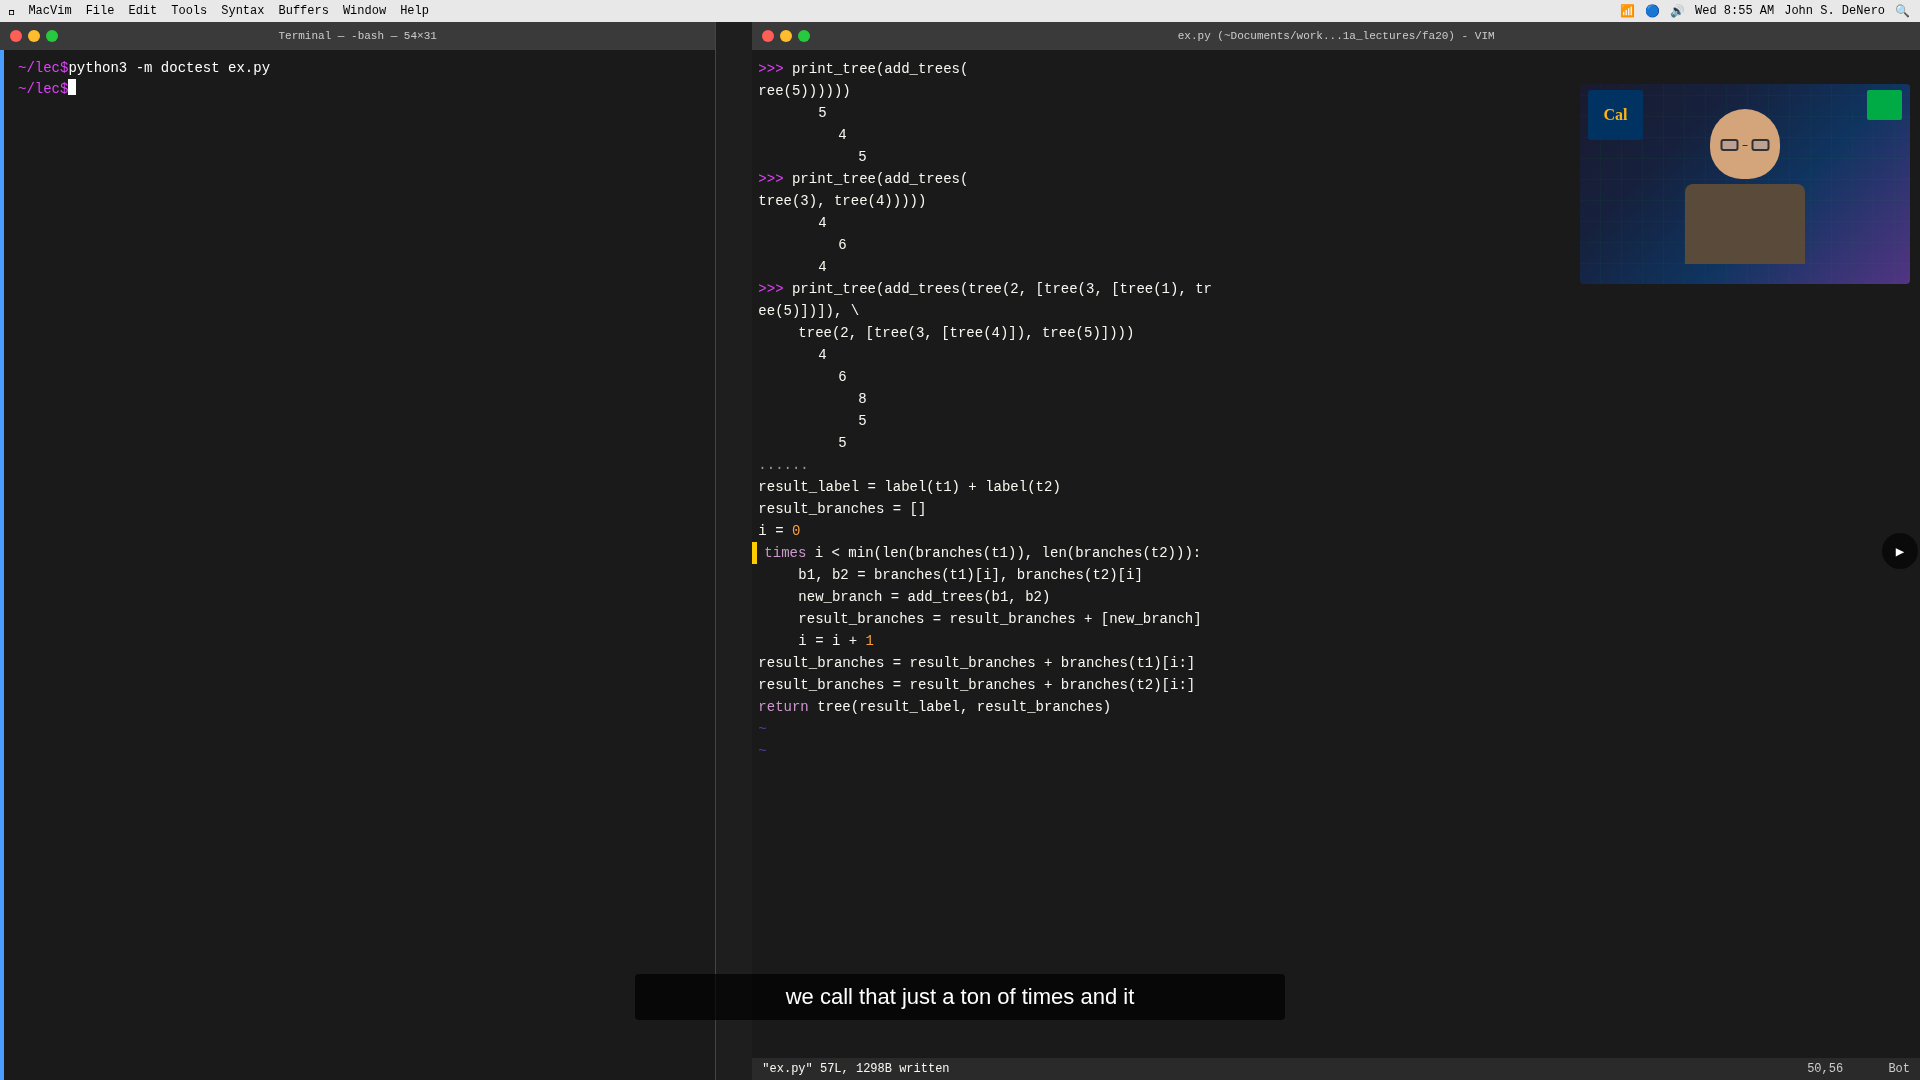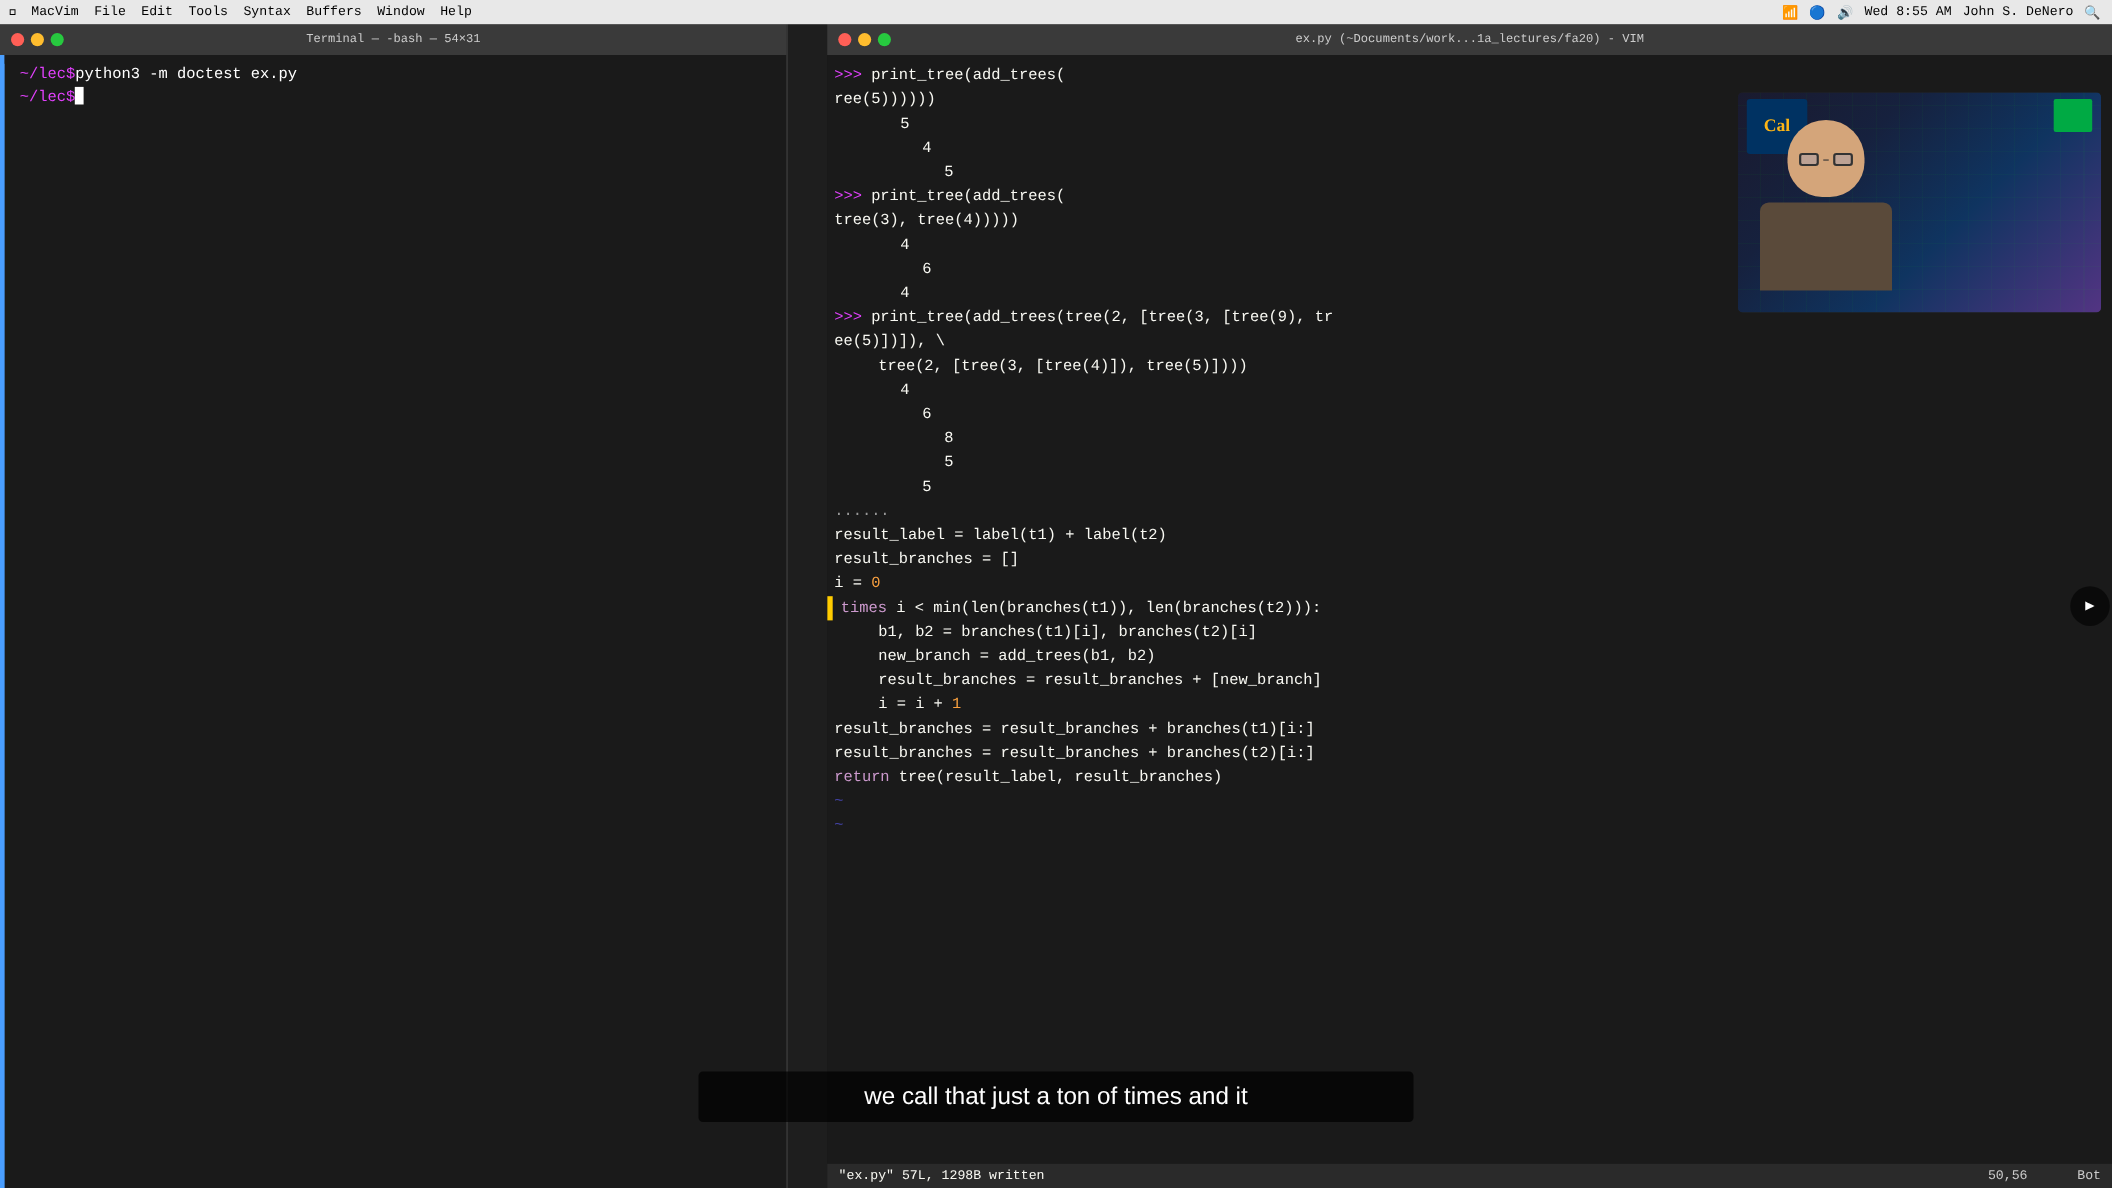--- a/index.html
+++ b/index.html
@@ -177,20 +177,21 @@
       z-index: 50;
       background: #222;
     }
     .webcam-content {
       width: 100%;
       height: 100%;
       background: linear-gradient(135deg, #1a1a2e 0%, #16213e 30%, #0f3460 60%, #533483 100%);
       position: relative;
       display: flex;
       align-items: center;
+      justify-content: center;
     }
     .webcam-circuit {
       position: absolute;
       inset: 0;
       background-image:
         repeating-linear-gradient(0deg, transparent, transparent 20px, rgba(0,255,0,0.03) 20px, rgba(0,255,0,0.03) 21px),
         repeating-linear-gradient(90deg, transparent, transparent 20px, rgba(0,255,0,0.03) 20px, rgba(0,255,0,0.03) 21px);
     }
     .person-silhouette {
       width: 160px;
@@ -435,21 +436,21 @@
 
         <div class="code-line">
           <span style="padding-left:80px; color:#f8f8f2;">6</span>
         </div>
 
         <div class="code-line">
           <span style="padding-left:60px; color:#f8f8f2;">4</span>
         </div>
 
         <div class="code-line">
-          <span style="color:#e040fb;">&gt;&gt;&gt; </span><span style="color:#f8f8f2;">print_tree(add_trees(tree(2, [tree(3, [tree(9), tr</span>
+          <span style="color:#e040fb;">&gt;&gt;&gt; </span><span style="color:#f8f8f2;">print_tree(add_trees(tree(2, [tree(3, [tree(1), tr</span>
         </div>
 
         <div class="code-line">
           <span style="color:#f8f8f2;">ee(5)])]), \</span>
         </div>
 
         <div class="code-line">
           <span style="padding-left:40px; color:#f8f8f2;">tree(2, [tree(3, [tree(4)]), tree(5)])))</span>
         </div>
 

